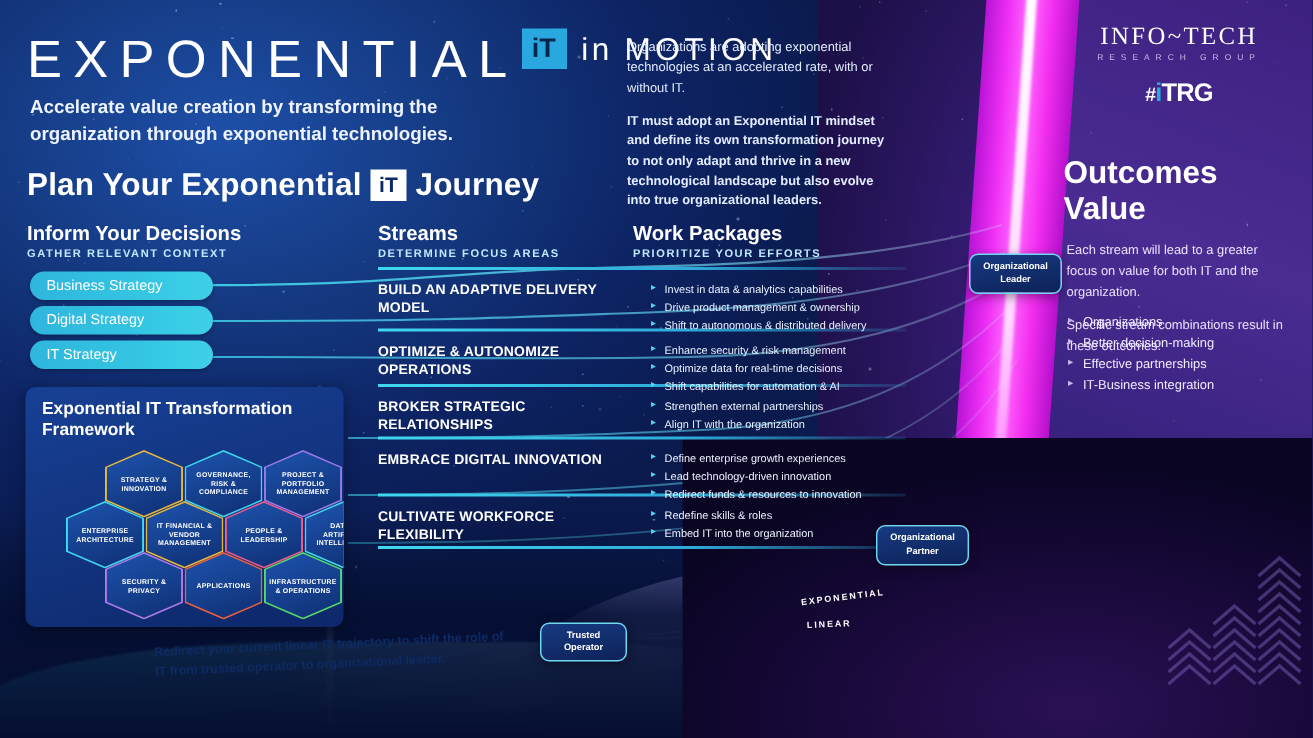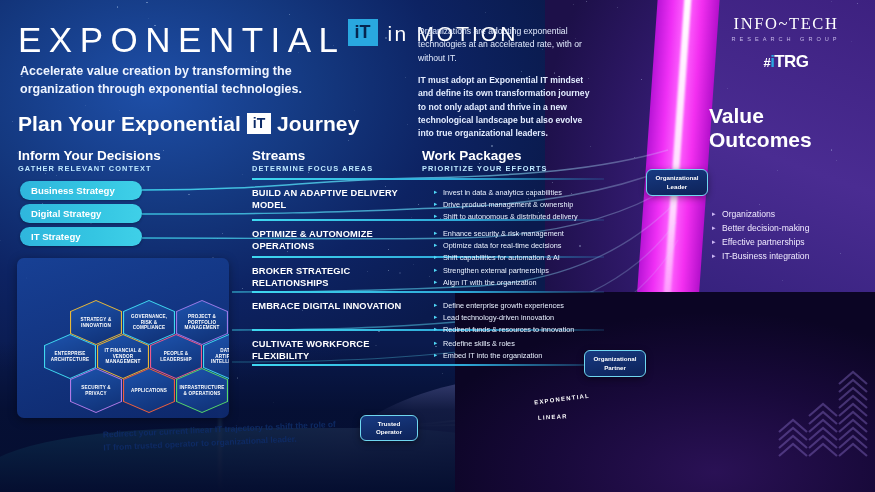--- a/index.html
+++ b/index.html
@@ -129,21 +129,21 @@
 
   
   .col-h{ position:absolute; }
   .col-h .h1{ font-size:13.5px; font-weight:bold; color:#ffffff; }
   .col-h .h2{ font-size:7.4px; font-weight:bold; letter-spacing:1.05px; color:#bfe9ff; margin-top:1px; }
 
   
   .pill{
     position:absolute; left:20px; height:19px; width:122px;
     border-radius:10px; display:flex; align-items:center; padding-left:11px;
-    font-size:9.6px; font-weight:bold; color:#fff;
+    font-size:9.6px; font-weight:normal; color:#fff;
     background:linear-gradient(90deg,#2fb6dd 0%,#34c5e2 60%,#3fd0e8 100%);
     box-shadow:0 1px 3px rgba(0,0,0,.3);
   }
 
   
   .stream{
     position:absolute; left:252px; width:162px; font-size:9.3px; font-weight:bold;
     line-height:1.26; color:#fff; letter-spacing:.15px;
   }
   .divider{ position:absolute; height:1.6px; background:linear-gradient(90deg,#3fd8f0,#2ea8d8 60%,rgba(46,168,216,.15)); }
@@ -511,20 +511,21 @@
         <li>Redirect funds &amp; resources to innovation</li>
       </ul>
       <div class="stream" style="top:339px">CULTIVATE WORKFORCE FLEXIBILITY</div>
       <ul class="wp" style="top:338px">
         <li>Redefine skills &amp; roles</li>
         <li>Embed IT into the organization</li>
       </ul>
     </div>
 
   <div class="hex-panel">
+    <div class="hex-title">Exponential IT Transformation Framework</div>
     <div class="hexgrid" id="hexgrid">
         <div class="hexb" style="left:53px;top:0px;background:#e8b838"></div>
         <div class="hex" style="left:53px;top:0px;background:transparent">
           <span>STRATEGY &amp; INNOVATION</span>
         </div>
         <div class="hexb" style="left:106px;top:0px;background:#3fd8f0"></div>
         <div class="hex" style="left:106px;top:0px;background:transparent">
           <span>GOVERNANCE, RISK &amp; COMPLIANCE</span>
         </div>
         <div class="hexb" style="left:159px;top:0px;background:#9a7ae8"></div>
@@ -581,22 +582,26 @@
         <path d="M62,64 L76,52 L90,64"></path>
         <path d="M62,56 L76,44 L90,56"></path>
         <path d="M62,48 L76,36 L90,48"></path>
         <path d="M62,40 L76,28 L90,40"></path>
         <path d="M62,32 L76,20 L90,32"></path>
         <path d="M62,24 L76,12 L90,24"></path>
     </g>
   </svg>
 
   <div class="vo-title">
+    <div>Outcomes</div>
     <div>Value</div>
-    <div>Outcomes</div>
+  </div>
+  <div class="vo-body">
+    <p>Each stream will lead to a greater focus on value for both IT and the organization.</p>
+    <p>Specific stream combinations result in these outcomes:</p>
   </div>
   <ul class="vo-list" id="vo-list">
       <li>Organizations</li>
       <li>Better decision-making</li>
       <li>Effective partnerships</li>
       <li>IT-Business integration</li>
     </ul>
 
 
   <div class="badge" style="left:646px;top:169px;width:62px;height:27px;">

